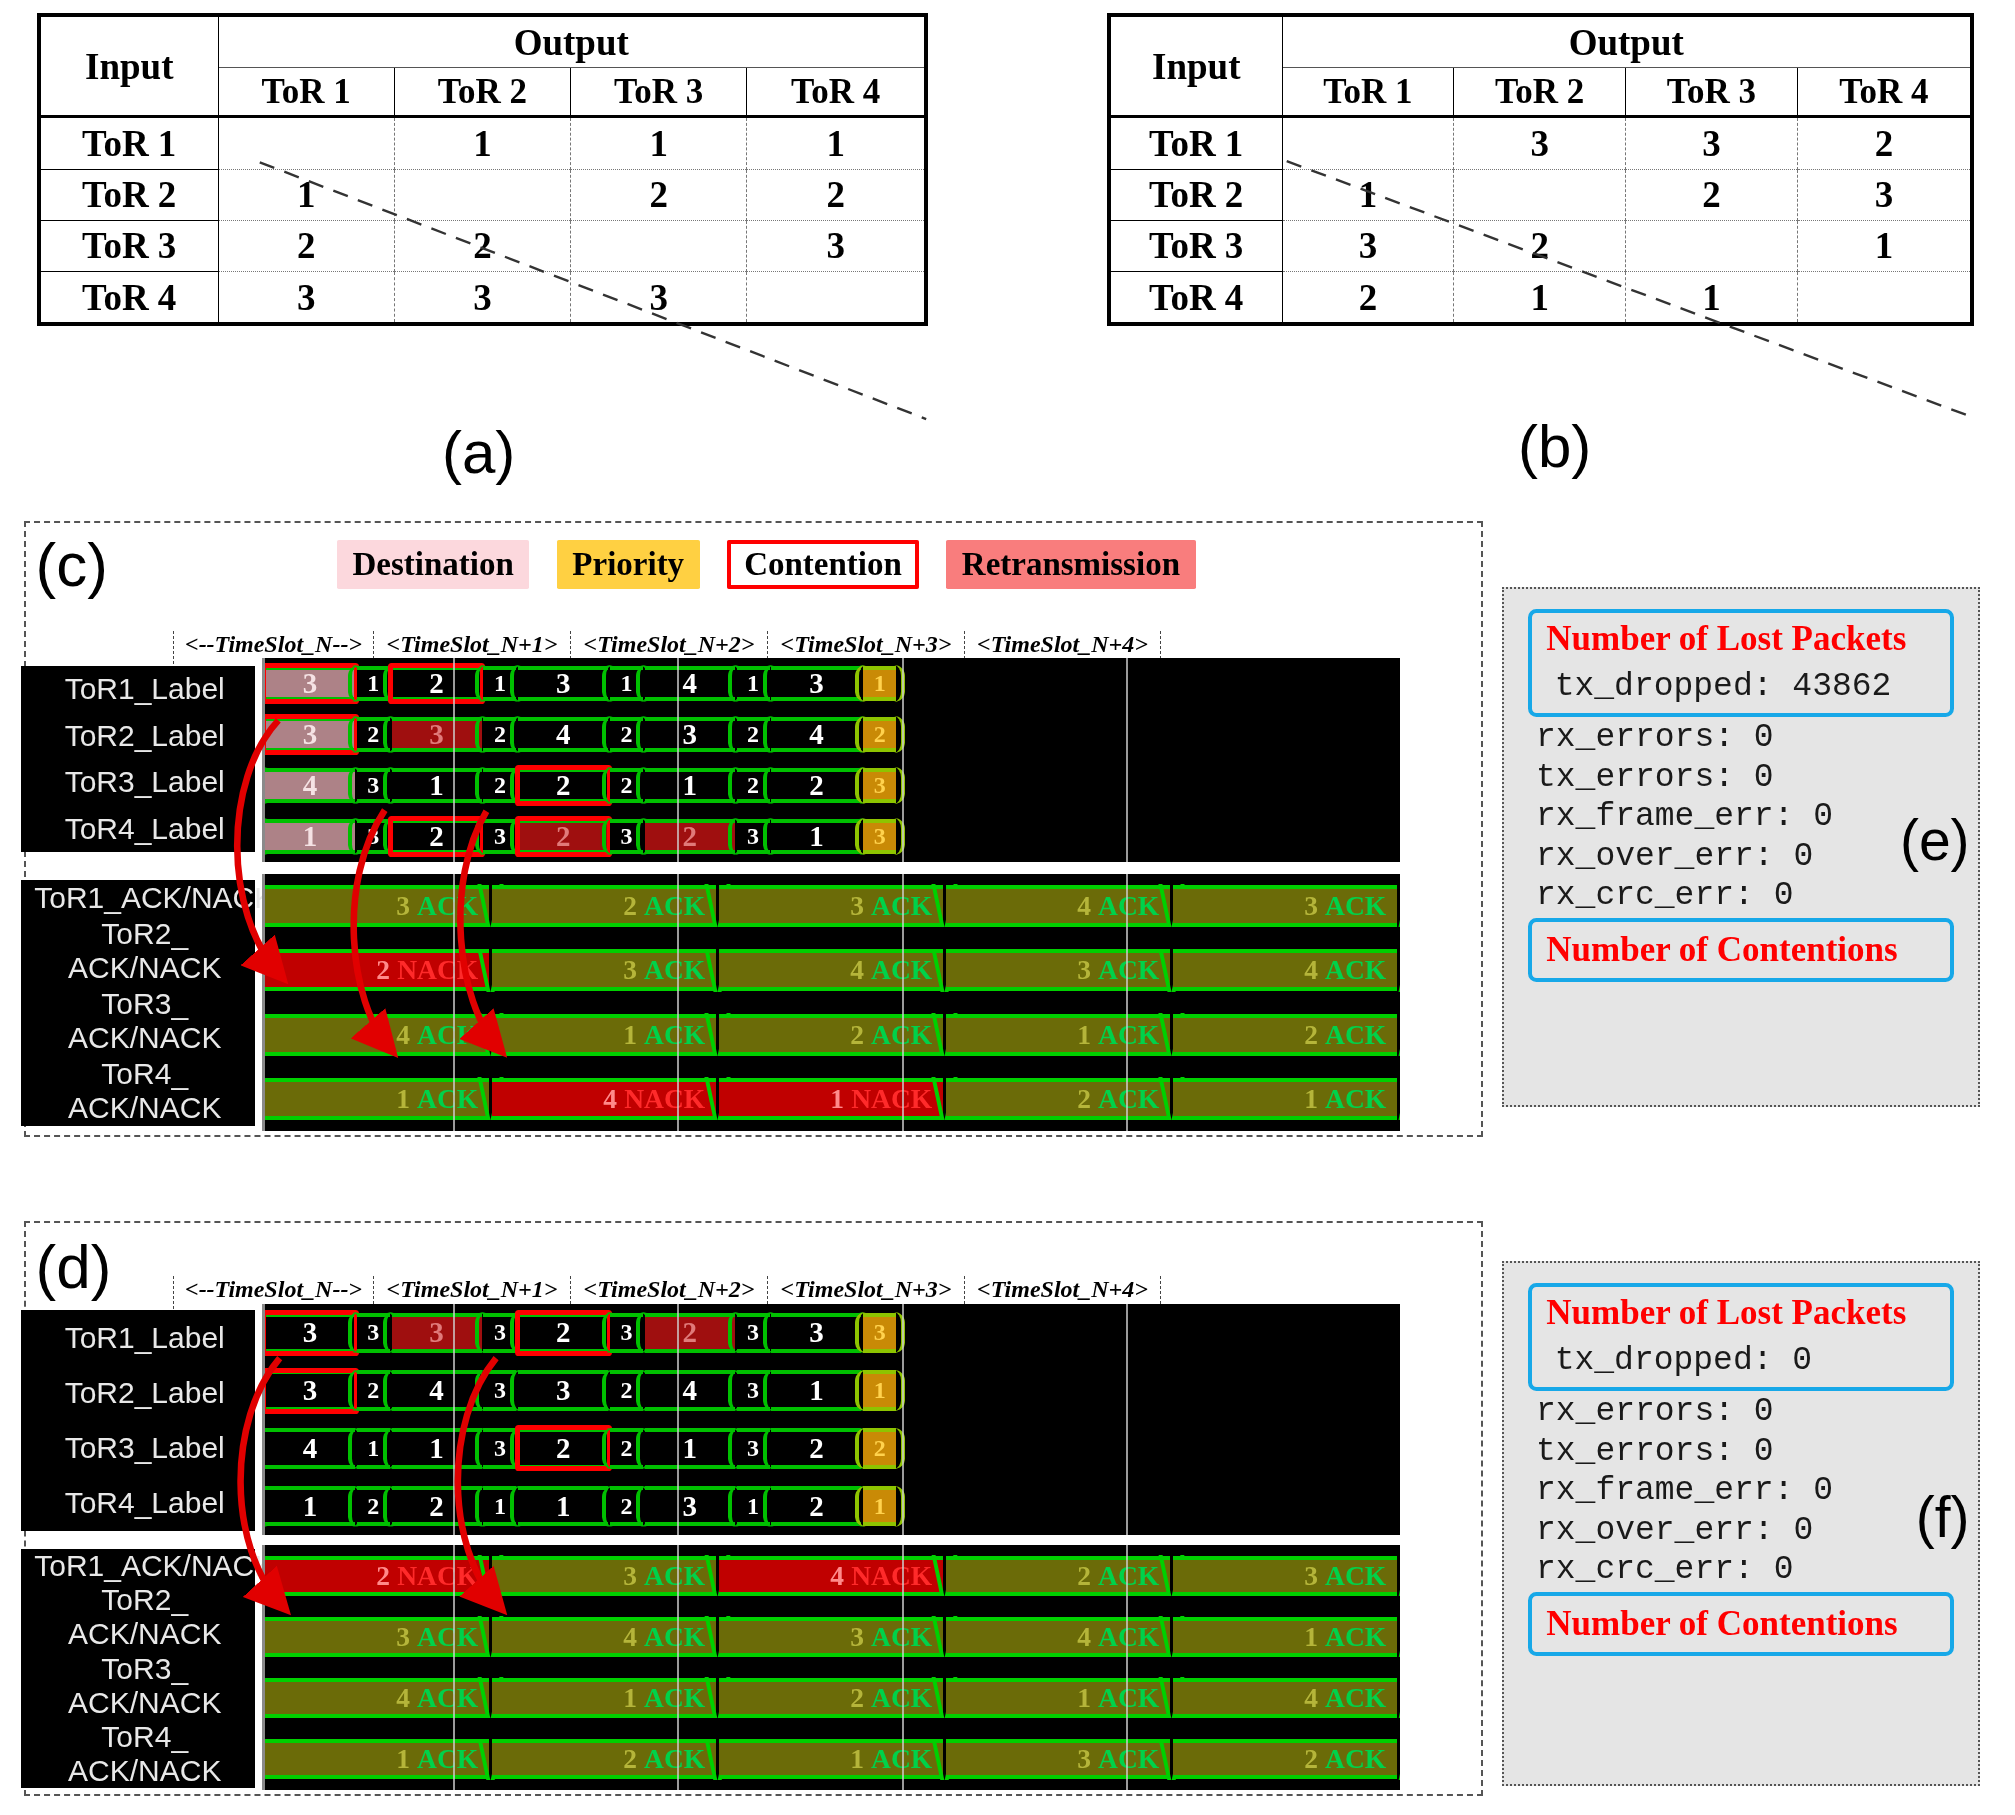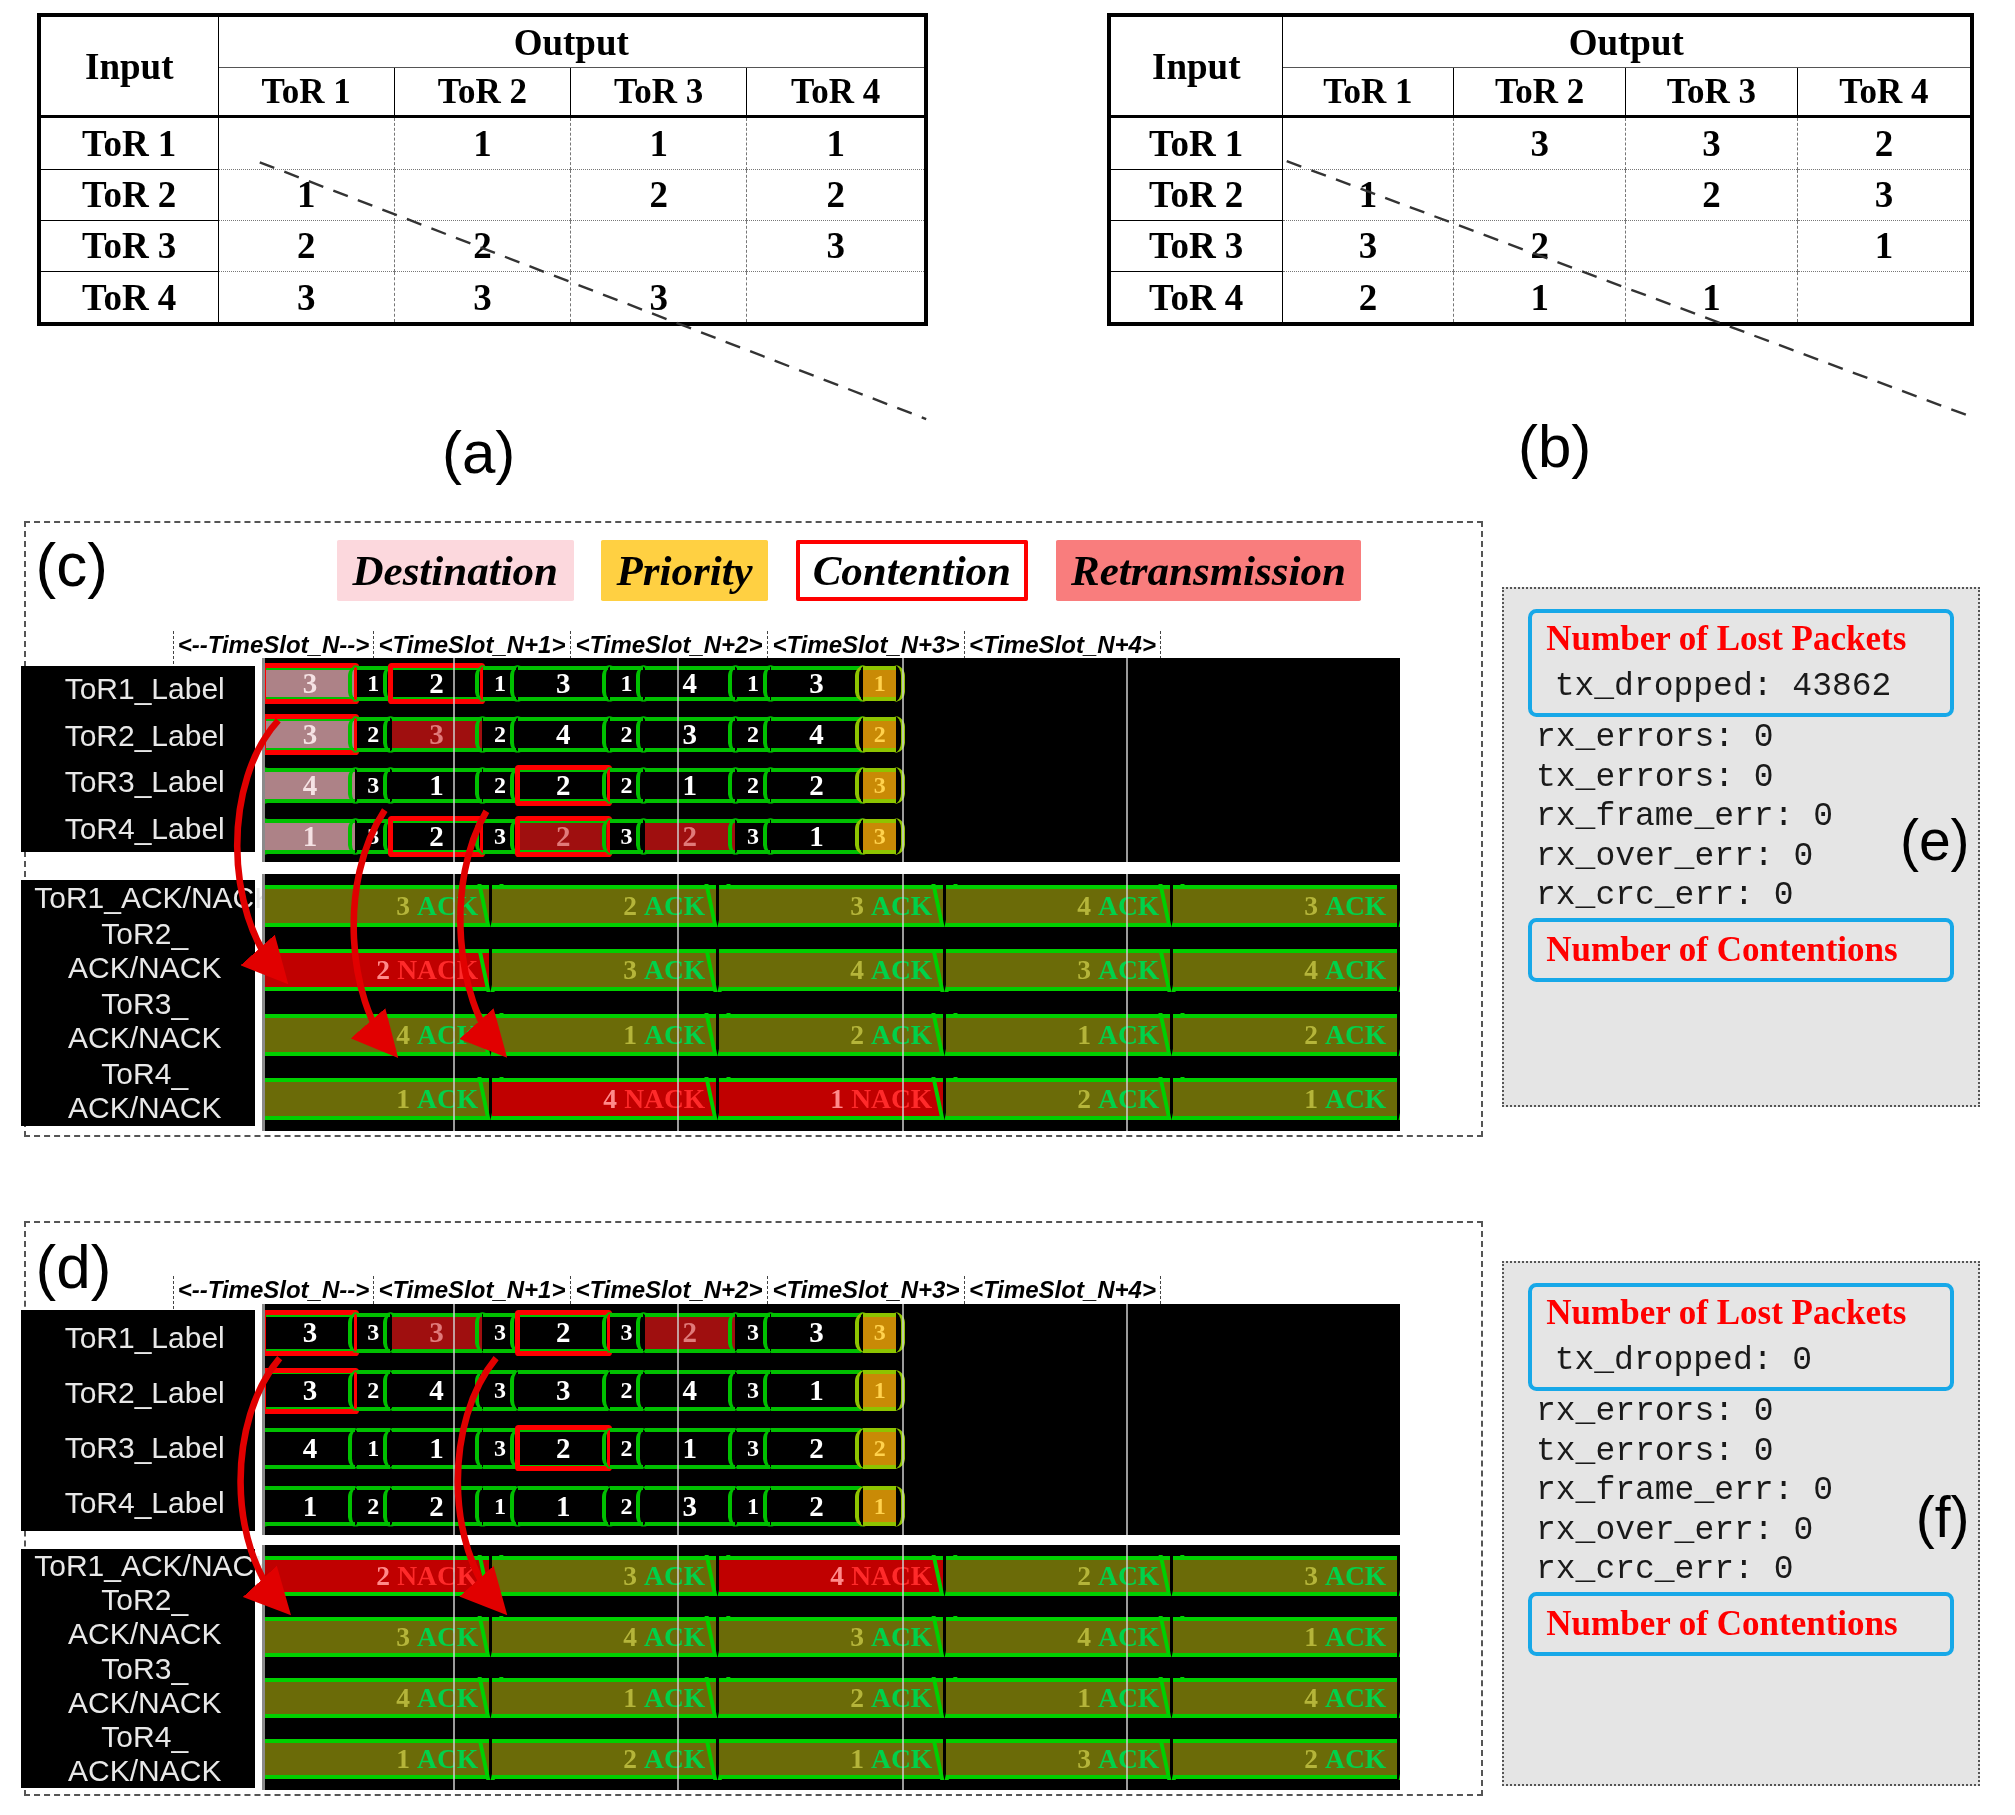--- a/index.html
+++ b/index.html
@@ -52,36 +52,35 @@
   }
   .panel-tag {
     position:absolute;
     font-size: 62px;
     font-family:"Liberation Sans", sans-serif;
     color:#000;
   }
   .legend { position:absolute; display:flex; gap:27.5px; }
   .legend-item {
     font-family:"Liberation Serif", serif;
-    font-style:italic;
     font-weight:bold;
-    font-size:43px;
+    font-size:33px;
     padding: 6px 15.5px;
     color:#000;
     white-space:nowrap;
     border-radius:1.8px;
   }
   .lg-dest  { background:#fcd8dd; }
   .lg-prio  { background:#ffd042; }
   .lg-cont  { background:#ffffff; border:4.2px solid #ff0000; padding:2.4px 13px; }
   .lg-retx  { background:#f97d7d; }
 
   .ts-header { position:absolute; display:flex; }
   .ts-cell {
-    font-family:Liberation Sans, sans-serif;
+    font-family:Liberation Serif, serif;
     font-style:italic; font-weight:bold;
     font-size:24px; color:#000;
     text-align:center;
     border-left: 1.2px dashed #444;
     white-space:nowrap;
   }
   .ts-cell:last-child { border-right:1.2px dashed #444; }
 
   .labelbox {
     position:absolute;

